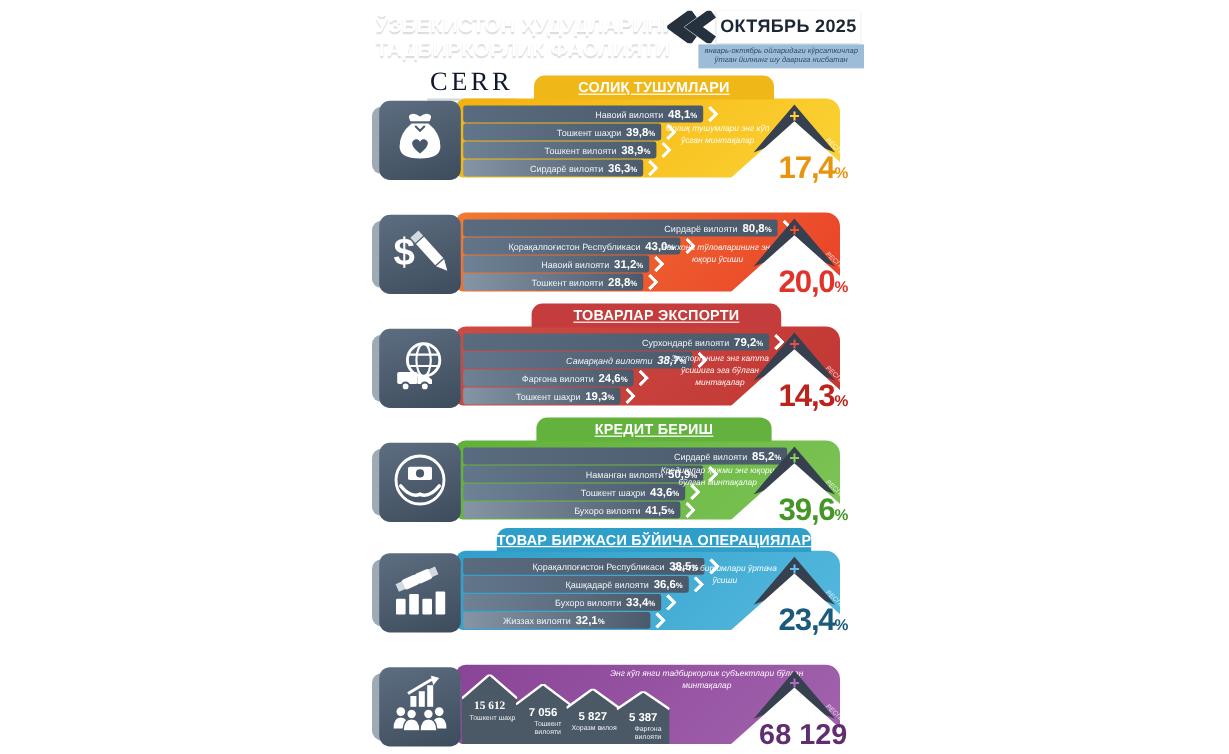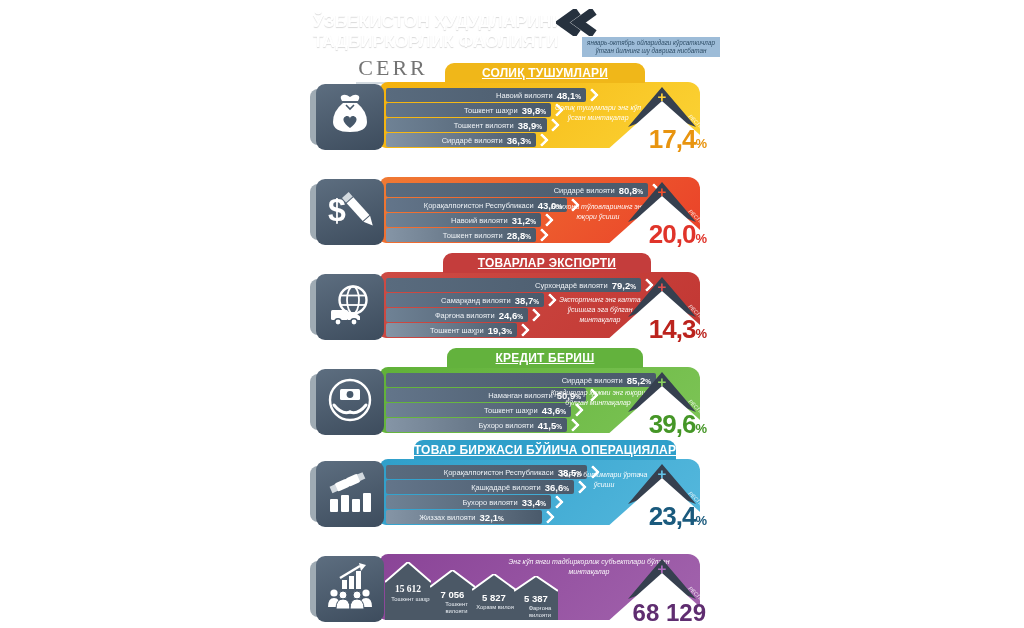--- a/index.html
+++ b/index.html
@@ -12,21 +12,21 @@
     font-size:17px;line-height:1.18;letter-spacing:.2px;text-shadow:0 1px 1px rgba(0,0,0,.15);}
   .chev-icon{position:absolute;left:556px;top:9px;width:44px;height:27px;}
   .date-box{position:absolute;left:597px;top:9px;width:120px;height:27px;background:#fff;
     display:flex;align-items:center;justify-content:center;color:#1c2733;font-weight:bold;
     font-size:15px;letter-spacing:.3px;box-shadow:0 1px 2px rgba(0,0,0,.2);}
   .subtitle-band{position:absolute;left:582px;top:37px;width:138px;height:20px;background:#9dbcd8;
     display:flex;flex-direction:column;align-items:center;justify-content:center;
     color:#2e4d66;font-style:italic;font-size:6.3px;line-height:1.35;}
   
   .cerr{position:absolute;left:348px;top:55px;width:90px;text-align:center;z-index:0;}
-  .cerr-text{font-family:"Liberation Serif",serif;font-size:22px;letter-spacing:3px;color:#737373;}
+  .cerr-text{font-family:"Liberation Serif",serif;font-size:22px;letter-spacing:3px;color:#0f172a;}
   .cerr-line{height:2px;background:#d3dae0;margin:1px 8px;}
   
   .section{position:absolute;left:300px;width:424px;height:89px;z-index:1;}
   .sec-tab{position:absolute;top:0;height:20px;border-radius:9px 9px 0 0;
     display:flex;align-items:center;justify-content:center;background:var(--tab);}
   .sec-tab span{color:#fff;font-weight:bold;font-size:12px;text-decoration:underline;
     letter-spacing:.2px;white-space:nowrap;}
   .sec-body{position:absolute;left:80px;top:19px;width:320px;height:66px;
     border-radius:8px 12px 12px 6px;background:linear-gradient(135deg,var(--bodyA),var(--bodyB));}
   .icon-back{position:absolute;left:10px;top:26px;width:74px;height:56px;border-radius:8px;background:#9fabb4;}
@@ -60,20 +60,21 @@
   <div class="header-bar">
     <div class="header-title">
       <div>ЎЗБЕКИСТОН ҲУДУДЛАРИНИНГ</div>
       <div>ТАДБИРКОРЛИК ФАОЛИЯТИ</div>
     </div>
   </div>
   <svg class="chev-icon" viewBox="0 0 44 27">
     <path d="M22,2 L6,13.5 L22,25" stroke="#26313e" stroke-width="9" fill="none"></path>
     <path d="M38,2 L22,13.5 L38,25" stroke="#26313e" stroke-width="9" fill="none"></path>
   </svg>
+  <div class="date-box">ОКТЯБРЬ 2025</div>
   <div class="subtitle-band">
     <div>январь-октябрь ойларидаги кўрсаткичлар</div>
     <div>ўтган йилнинг шу даврига нисбатан</div>
   </div>
 
   <div class="cerr">
     <div class="cerr-text">CERR</div>
     <div class="cerr-line"></div>
     <div class="cerr-line" style="margin:1px 16px;"></div>
   </div>
@@ -184,21 +185,21 @@
               <path d="M22 31.5 h7.5 l4.5 4 v3.5 h-12 z" fill="#fff"></path>
               <circle cx="12" cy="41" r="3.2" fill="#fff" stroke="#47586a" stroke-width="1.6"></circle>
               <circle cx="28" cy="41" r="3.2" fill="#fff" stroke="#47586a" stroke-width="1.6"></circle>
             </svg></span>
         </div>
         <div class="bar-row" style="left: 86px; top: 25px; width: 255px; background: linear-gradient(90deg, rgb(89, 107, 126), rgb(74, 90, 107));">
           <span class="bar-label">Сурхондарё вилояти</span>
           <span class="bar-val">79,2<span class="u">%</span></span>
           <span class="bar-chev"></span>
         </div>
-        <div class="bar-row" style="left: 86px; top: 40px; width: 158px; background: linear-gradient(90deg, rgb(99, 117, 138), rgb(74, 90, 107));">
+        <div class="bar-row" style="left: 86px; top: 40px; width: 191px; background: linear-gradient(90deg, rgb(99, 117, 138), rgb(74, 90, 107)); font-style: italic;">
           <span class="bar-label">Самарқанд вилояти</span>
           <span class="bar-val">38,7<span class="u">%</span></span>
           <span class="bar-chev"></span>
         </div>
         <div class="bar-row" style="left: 86px; top: 55px; width: 142px; background: linear-gradient(90deg, rgb(111, 130, 149), rgb(74, 90, 107));">
           <span class="bar-label">Фарғона вилояти</span>
           <span class="bar-val">24,6<span class="u">%</span></span>
           <span class="bar-chev"></span>
         </div>
         <div class="bar-row" style="left: 86px; top: 70px; width: 131px; background: linear-gradient(90deg, rgb(133, 149, 166), rgb(74, 90, 107));">

